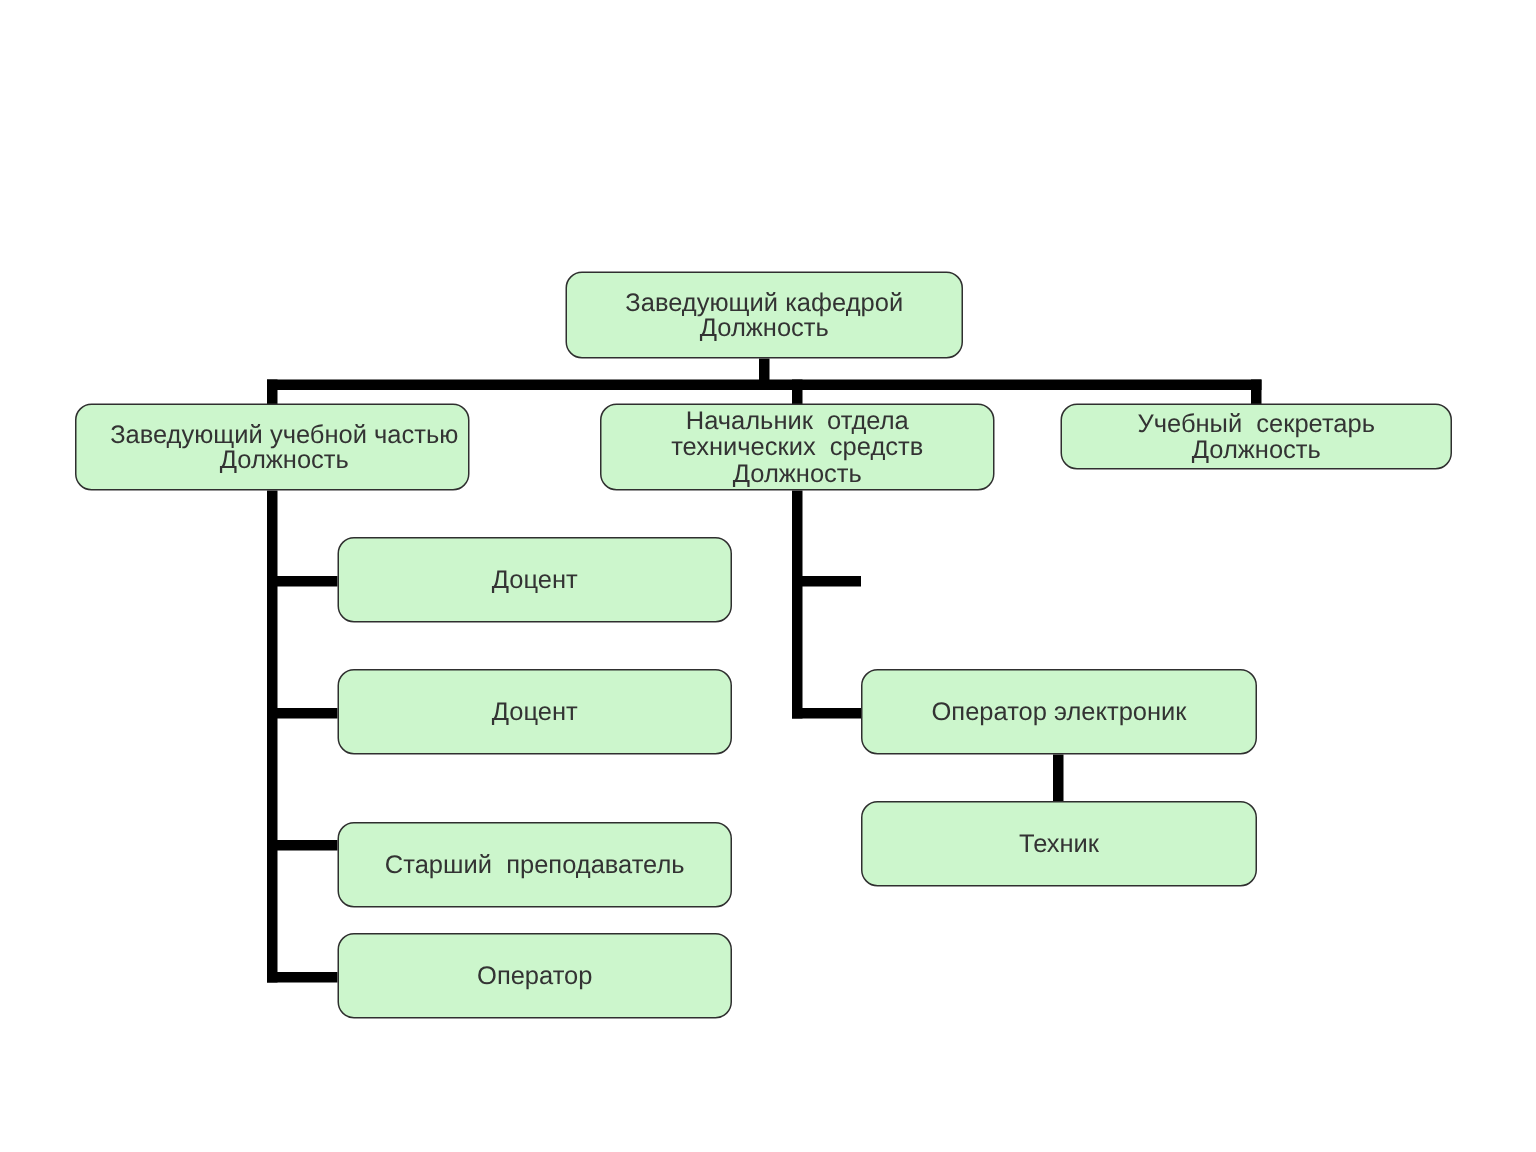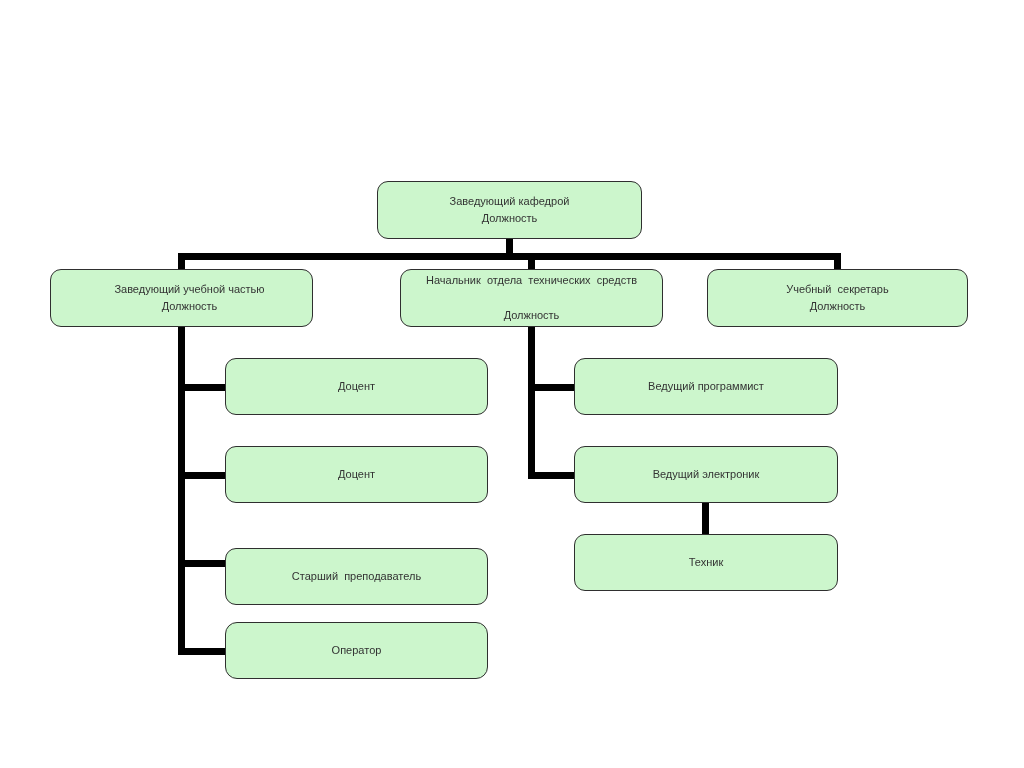--- a/index.html
+++ b/index.html
@@ -20,41 +20,41 @@
     box-sizing: border-box;
     background: var(--node-fill, #ccf6cc);
     border: 1.4px solid var(--node-border, #2f2f2f);
     border-radius: 11px;
     display: flex;
     flex-direction: column;
     align-items: center;
     justify-content: center;
     text-align: center;
     color: var(--text, #333333);
-    font-size: 11px;
+    font-size: 17px;
     line-height: 17px;
     padding: 2px 4px;
   }
   .node .label {
     white-space: pre-wrap;
   }
   .line {
     position: absolute;
     background: var(--connector, #000000);
   }
 
   
   #n-head  { left: 377px; top: 181px; width: 265px; height: 58px; }
   #n-depl  { left:  50px; top: 269px; width: 263px; height: 58px; padding-left: 20px; }
   #n-depm  { left: 400px; top: 269px; width: 263px; height: 58px; justify-content: space-between; }
-  #n-depr  { left: 707px; top: 269px; width: 261px; height: 58px; justify-content: center; }
+  #n-depr  { left: 707px; top: 269px; width: 261px; height: 44px; justify-content: center; }
   #n-lc0   { left: 225px; top: 358px; width: 263px; height: 57px; }
   #n-lc1   { left: 225px; top: 446px; width: 263px; height: 57px; }
   #n-lc2   { left: 225px; top: 548px; width: 263px; height: 57px; }
-  #n-lc3   { left: 225px; top: 622px; width: 263px; height: 57px; border-radius: 12px; }
+  #n-lc3   { left: 225px; top: 622px; width: 263px; height: 57px; }
   #n-mc0   { left: 574px; top: 358px; width: 264px; height: 57px; }
   #n-mc1   { left: 574px; top: 446px; width: 264px; height: 57px; }
   #n-tech  { left: 574px; top: 534px; width: 264px; height: 57px; align-items: center; }
 
   
   #c-top-drop   { left: 506px; top: 239px; width: 7px;   height: 15px; }
   #c-bus        { left: 178px; top: 253px; width: 663px; height: 7px;  }
   #c-left-drop  { left: 178px; top: 253px; width: 7px;   height: 17px; }
   #c-mid-drop   { left: 528px; top: 253px; width: 7px;   height: 17px; }
   #c-right-drop { left: 834px; top: 253px; width: 7px;   height: 17px; }
@@ -117,25 +117,22 @@
   </div>
 
   <div class="node" id="n-lc2">
     <div class="label">Старший  преподаватель</div>
   </div>
 
   <div class="node" id="n-lc3">
     <div class="label">Оператор</div>
   </div>
 
-  <div class="node" id="n-mc0">
-    <div class="label">Ведущий программист</div>
-  </div>
 
   <div class="node" id="n-mc1">
-    <div class="label">Ведущий электроник</div>
+    <div class="label">Оператор электроник</div>
   </div>
 
   <div class="node" id="n-tech">
     <div class="label">Техник</div>
   </div>
 
 </div>
 
 </body></html>

